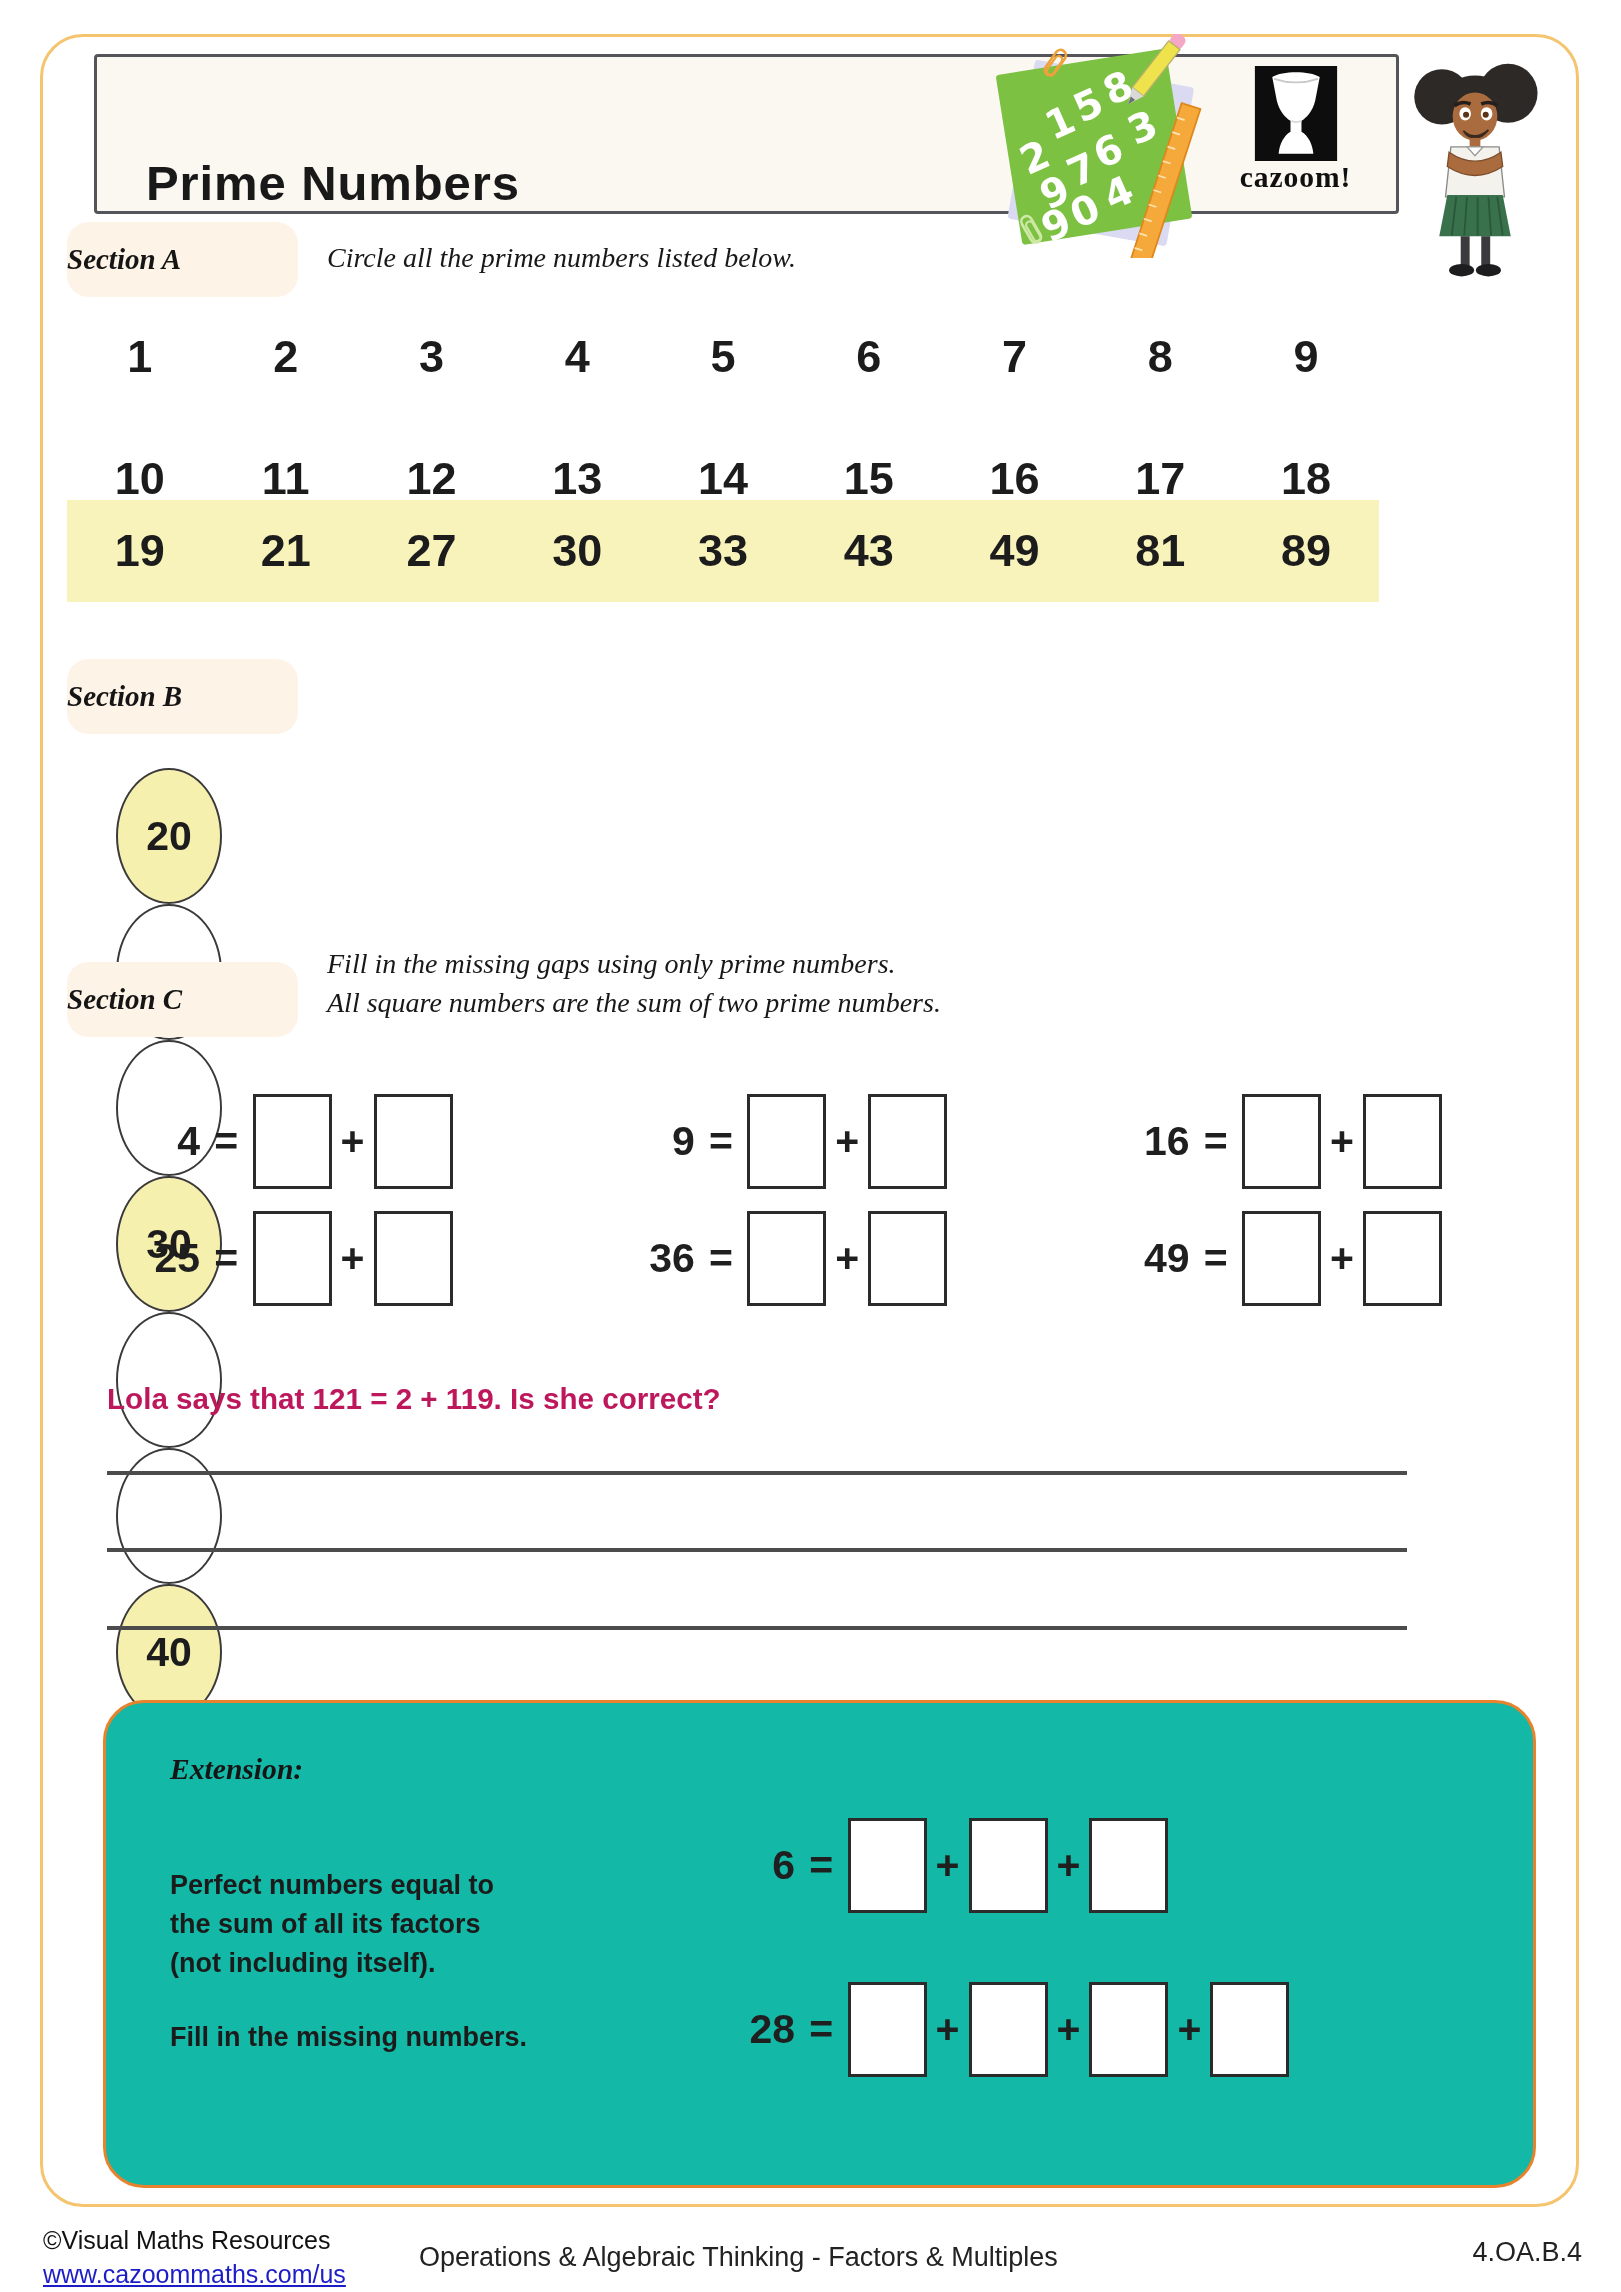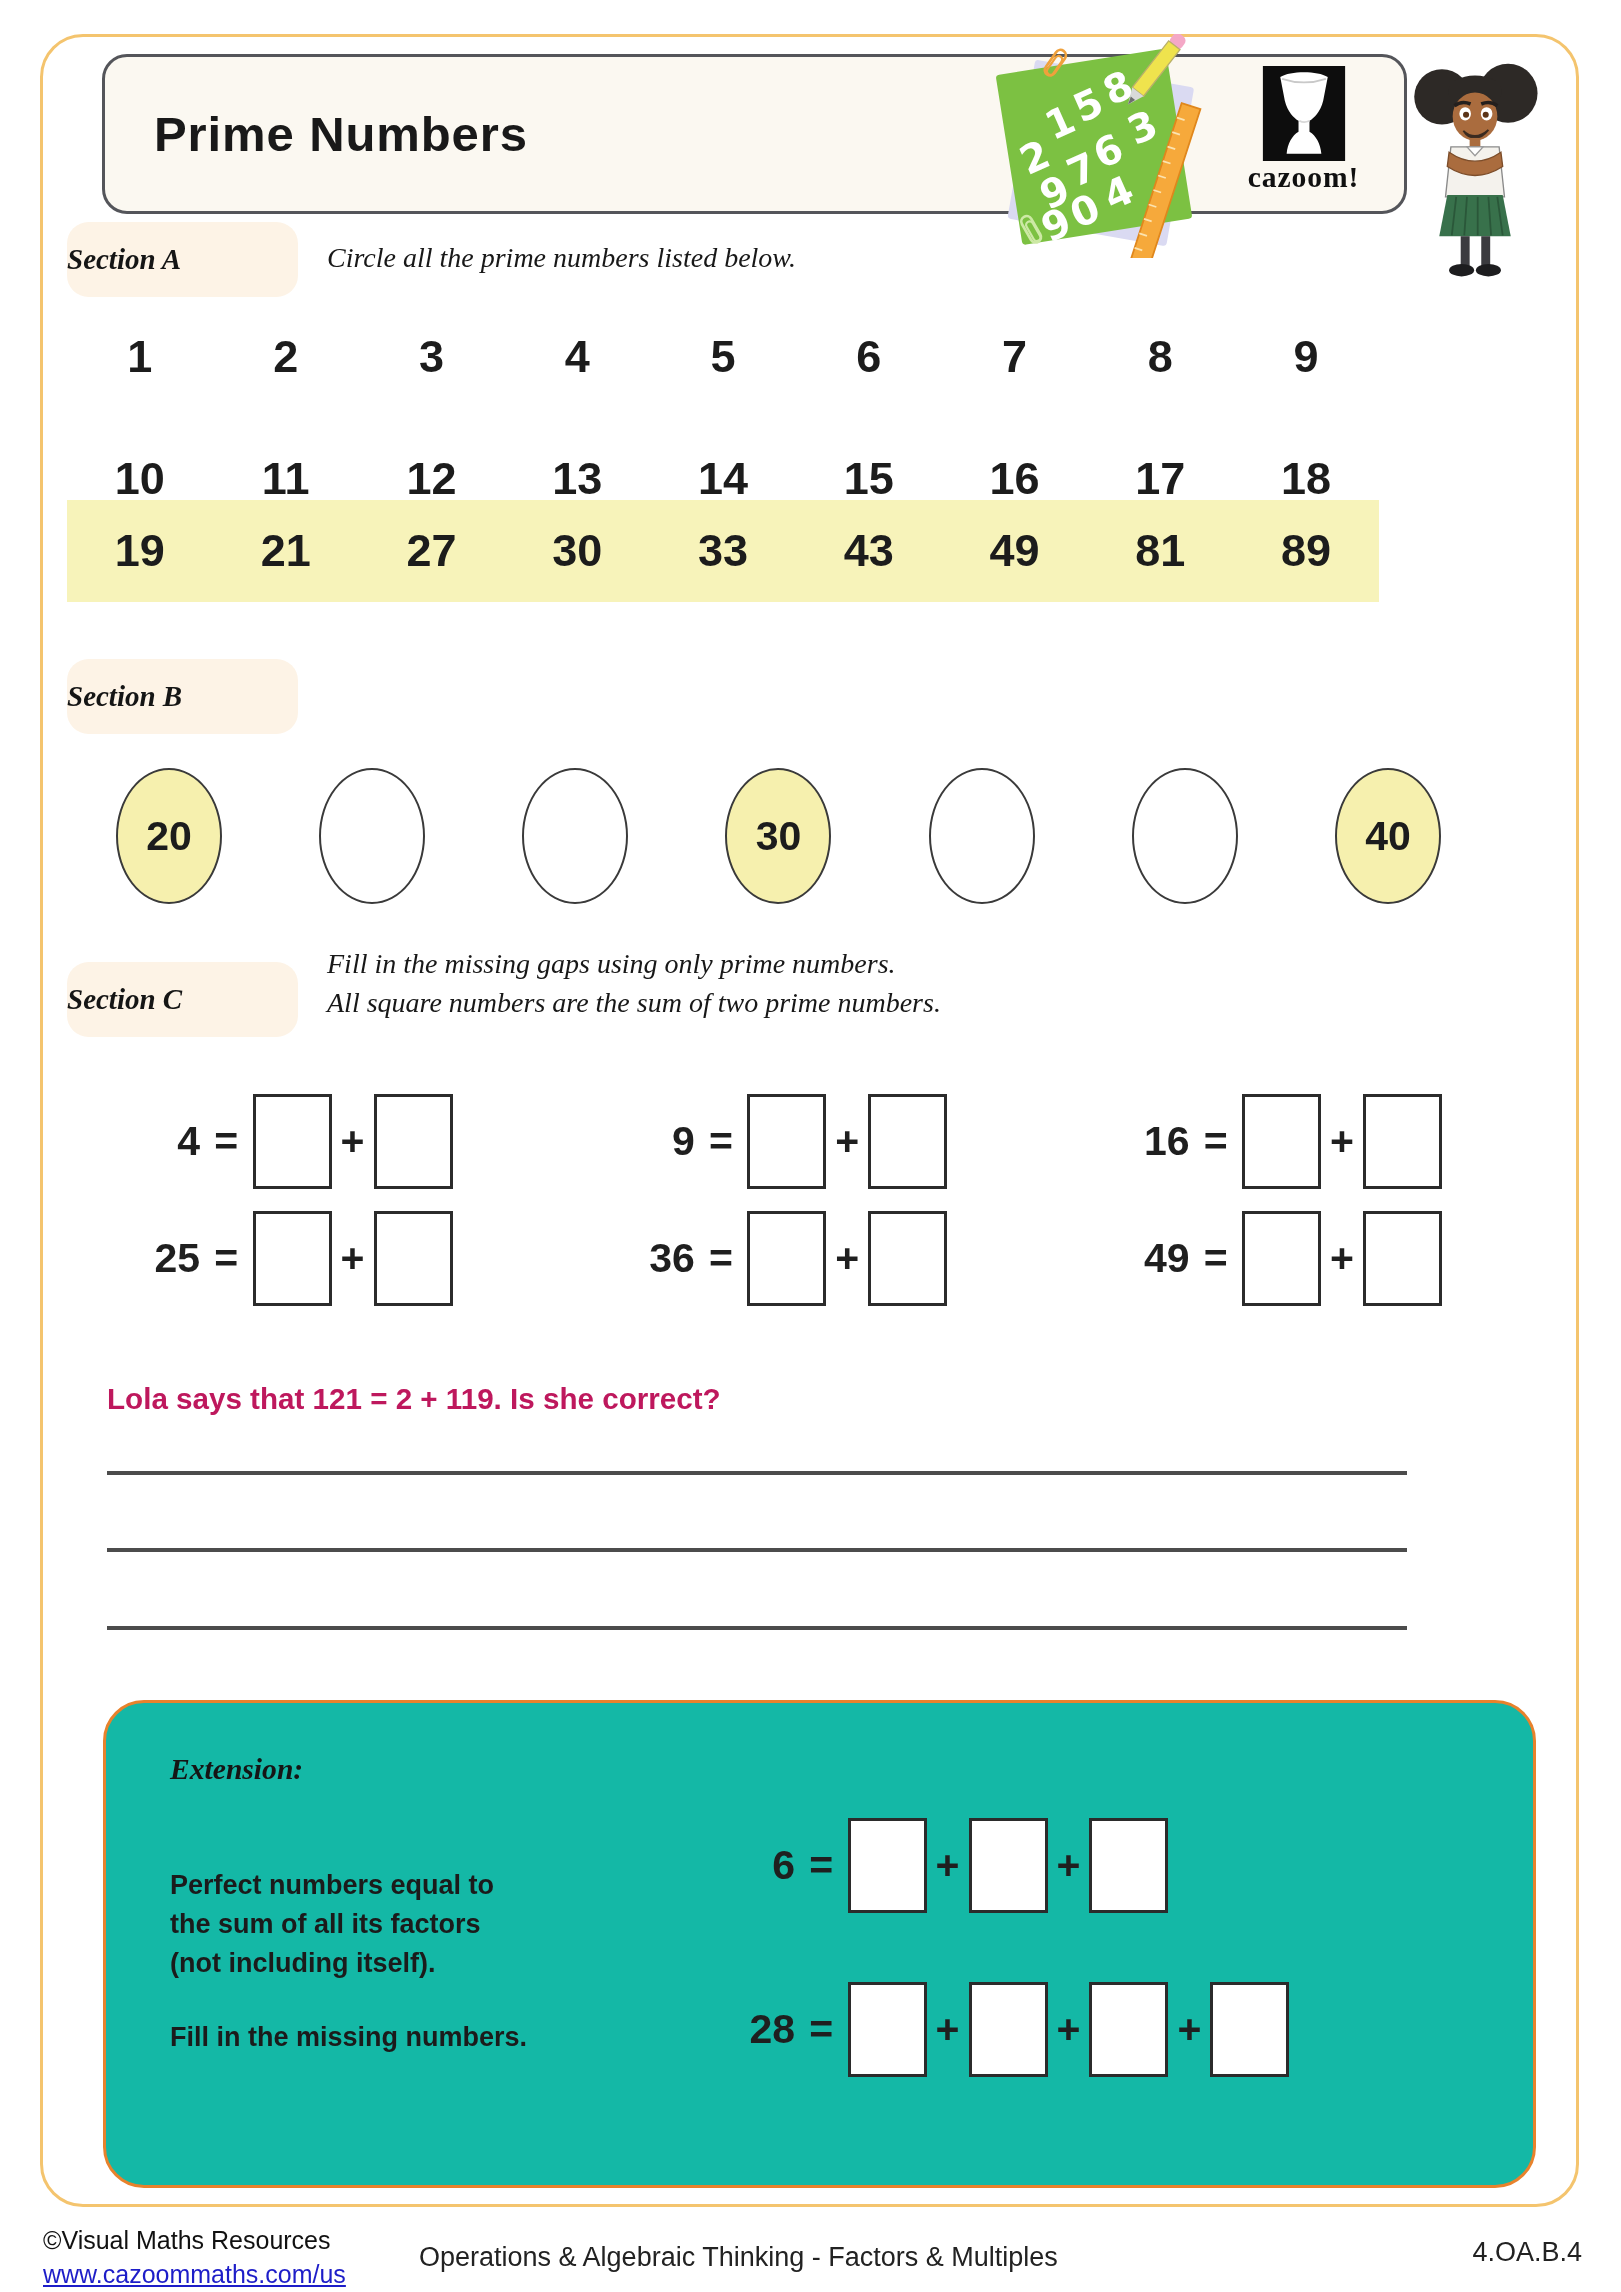--- a/index.html
+++ b/index.html
@@ -2,22 +2,22 @@
 <html style="font-size:14.3px"><head>
 <meta charset="utf-8">
 <style>
   html,body{margin:0;padding:0;background:#ffffff;}
   .page{position:relative;width:1622px;height:2293px;background:#ffffff;
         font-family:"Liberation Sans",sans-serif;color:#1c1c1c;overflow:hidden;}
   .frame{position:absolute;left:40px;top:34px;width:1533px;height:2167px;
          border:3.6px solid #f4c46e;border-radius:43px;}
   
   .title-box{position:absolute;left:94px;top:54px;width:1299px;height:154px;
-             background:#fbf8f1;border:3.6px solid #54555a;border-radius:25px;
-             display:flex;align-items:center;z-index:2;margin-left:8px;}
+             background:#fbf8f1;border:3.6px solid #54555a;border-radius:4px;
+             display:flex;align-items:flex-end;z-index:2;}
   .title{margin-left:49px;font-size:49px;font-weight:bold;color:#191919;letter-spacing:0.9px;}
   .logo{position:absolute;right:29px;top:9px;width:143px;text-align:center;}
   .logo-sq{width:84px;height:95px;margin:0 auto;}
   .logo-txt{display:block;font-family:"Liberation Serif",serif;font-weight:bold;
             font-size:29.6px;color:#101010;margin-top:0px;letter-spacing:0.9px;}
   .sticky{position:absolute;left:972px;top:34px;width:233px;height:224px;z-index:3;}
   .sticky-svg text{fill:#ffffff;font-family:"DejaVu Sans",sans-serif;font-weight:bold;font-size:44px;}
   .girl{position:absolute;left:1408px;top:59px;width:134px;height:224px;z-index:2;}
   
   .pill{position:absolute;left:67px;width:231px;height:75px;background:#fdf3e6;border-radius:21.5px;
@@ -28,21 +28,21 @@
          font-size:28px;color:#181818;line-height:39px;}
   .instr-a{top:238px;} .instr-b{top:675px;} .instr-c{top:944px;}
   
   .numrow{position:absolute;left:67px;width:1312px;display:grid;grid-template-columns:repeat(9,1fr);}
   .numrow-0{top:331px;} .numrow-1{top:430px;margin-top:23px;}
   .highlight{position:absolute;left:67px;top:500px;width:1312px;height:102px;background:#f7f3ba;
              display:flex;align-items:center;}
   .highlight .numrow{position:static;width:100%;}
   .gridnum{font-size:45px;font-weight:bold;text-align:center;color:#1c1c1c;}
   
-  .circles{position:absolute;left:116px;top:768px;width:1325px;display:flex;justify-content:space-between;}
+  .circles{position:absolute;left:116px;top:768px;width:1325px;display:flex;justify-content:space-between;flex-direction:column;}
   .circle{width:106px;height:136px;border:2.7px solid #3a3a3a;border-radius:50%;background:#ffffff;
           display:flex;align-items:center;justify-content:center;box-sizing:border-box;}
   .circle.filled{background:#f6f0ae;}
   .circle span{font-size:41px;font-weight:bold;color:#1c1c1c;}
   
   .eq-row{position:absolute;left:103px;width:1339px;display:flex;justify-content:space-between;}
   .eq-row-0{top:1094px;} .eq-row-1{top:1211px;}
   .eq{display:flex;align-items:center;}
   .eq-num{min-width:97px;text-align:right;font-size:41px;font-weight:bold;color:#1f1f1f;}
   .eq-sym{font-size:41px;font-weight:bold;margin:0 14.3px;color:#1f1f1f;}

